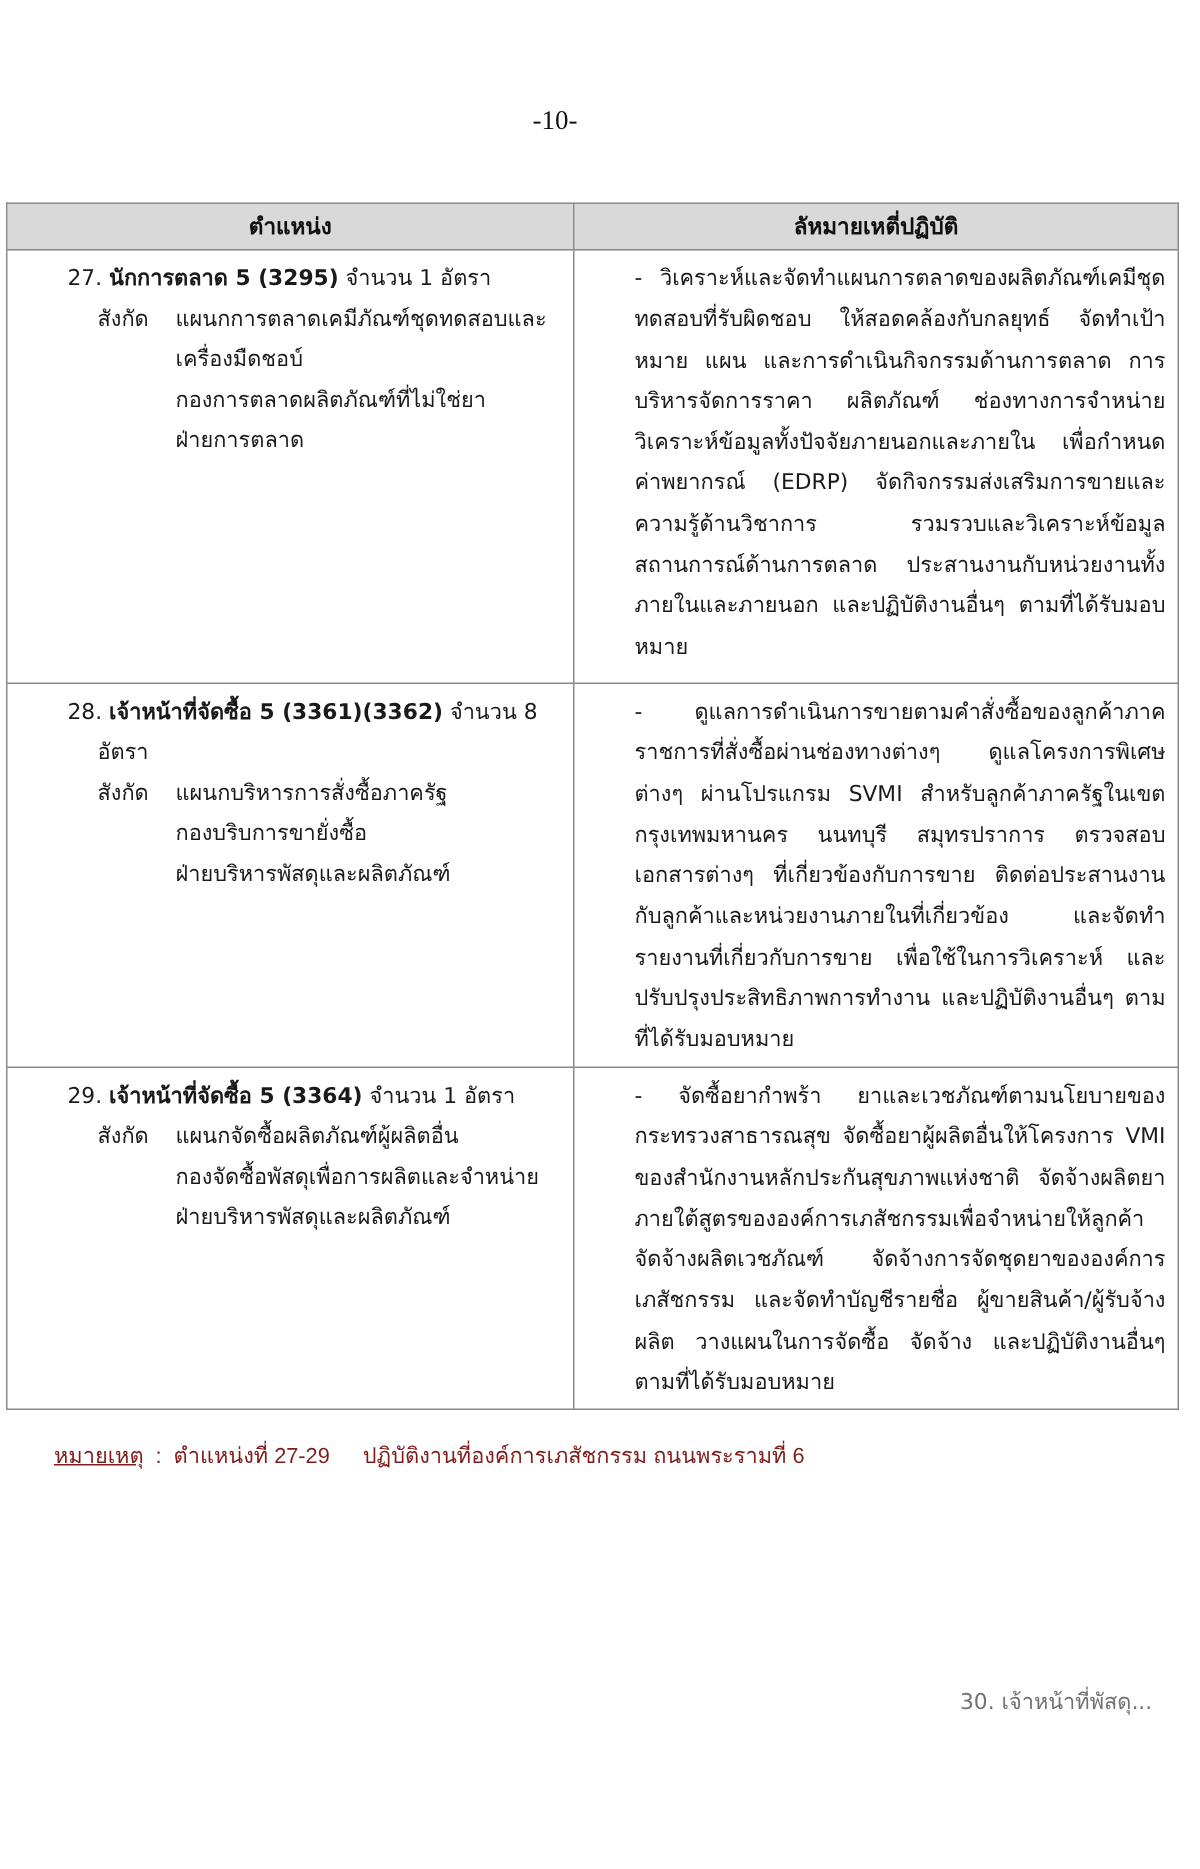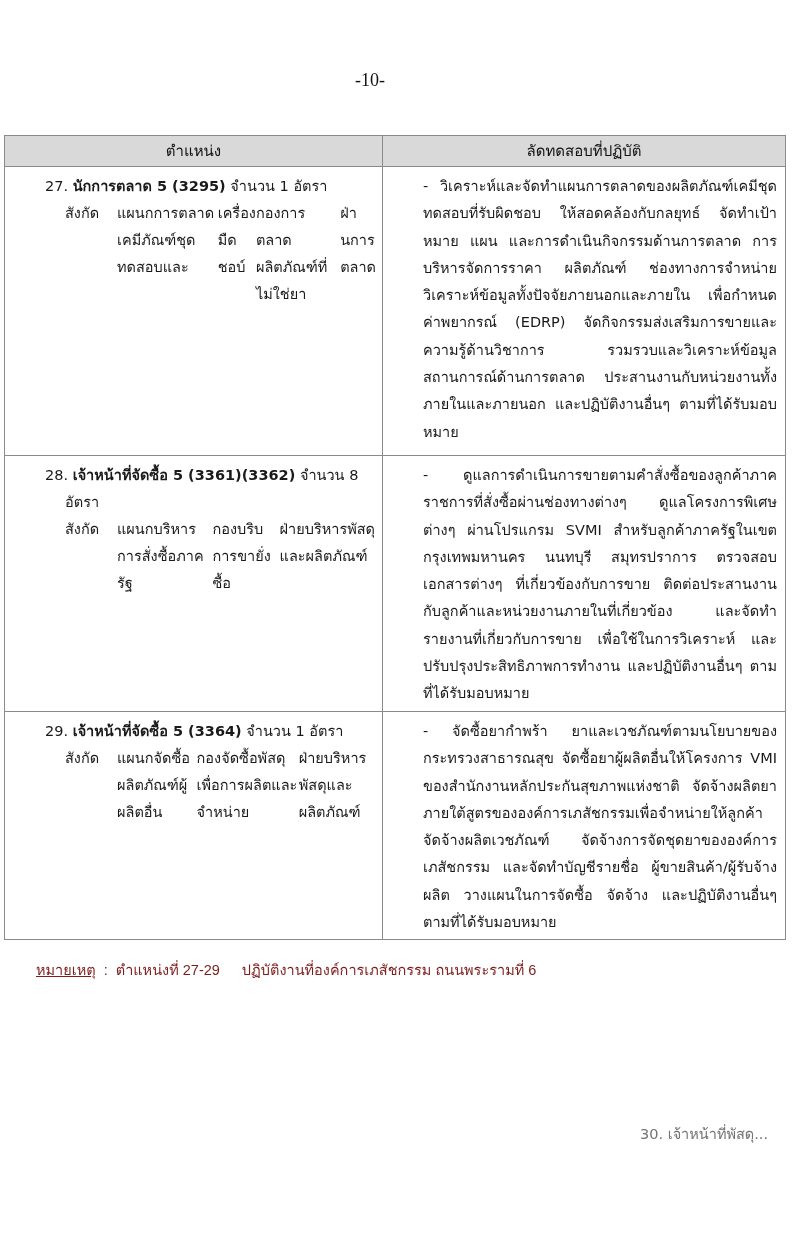--- a/index.html
+++ b/index.html
@@ -36,21 +36,21 @@
     .job-table th,
     .job-table td {
       border: 1.5px solid #8a8a8a;
       vertical-align: top;
       padding-left: 40px;
     }
     .job-table th {
       background: #d9d9d9;
       height: 30px;
       font-family: "Liberation Sans", sans-serif;
-      font-weight: normal;
+      font-weight: bold;
       font-size: 15px;
       text-align: center;
       vertical-align: middle;
       padding: 0;
       color: #111;
     }
     .col-position { width: 378px; }
     .col-duties { width: 403px; }
 
     .cell-position {
@@ -70,21 +70,21 @@
     .affil-line {
       display: flex;
       padding-left: 20px;
     }
     .affil-label {
       width: 48px;
       flex: 0 0 48px;
     }
     .affil-units {
       display: flex;
-      flex-direction: row;
+      flex-direction: column;
       padding-left: 4px;
     }
     .affil-units span { display: block; }
 
     .cell-duties {
       padding: 6px 8px 2px 8px;
       font-size: 14.5px;
       line-height: 27.3px;
       text-align: justify;
       text-justify: inter-character;
@@ -122,39 +122,39 @@
 <div class="page-number">-10-</div>
 
 <table class="job-table">
   <colgroup>
     <col class="col-position">
     <col class="col-duties">
   </colgroup>
   <thead>
     <tr>
       <th>ตำแหน่ง</th>
-      <th>ลัดทดสอบที่ปฏิบัติ</th>
+      <th>ลัหมายเหตี่ปฏิบัติ</th>
     </tr>
   </thead>
   <tbody>
 
     <tr class="row-27">
       <td class="cell-position">
         <span class="pos-heading">
           <span class="pos-num">27.</span>
           <span class="pos-title">นักการตลาด 5 (3295)</span>
           <span class="pos-count">จำนวน 1 อัตรา</span>
         </span>
         <div class="affil-line">
           <span class="affil-label">สังกัด</span>
           <div class="affil-units">
             <span>แผนกการตลาดเคมีภัณฑ์ชุดทดสอบและ</span>
             <span>เครื่องมืดชอบ์</span>
             <span>กองการตลาดผลิตภัณฑ์ที่ไม่ใช่ยา</span>
-            <span>ฝ่านการตลาด</span>
+            <span>ฝ่ายการตลาด</span>
           </div>
         </div>
       </td>
       <td class="cell-duties">- วิเคราะห์และจัดทำแผนการตลาดของผลิตภัณฑ์เคมีชุดทดสอบที่รับผิดชอบ ให้สอดคล้องกับกลยุทธ์ จัดทำเป้าหมาย แผน และการดำเนินกิจกรรมด้านการตลาด การบริหารจัดการราคา ผลิตภัณฑ์ ช่องทางการจำหน่าย วิเคราะห์ข้อมูลทั้งปัจจัยภายนอกและภายใน เพื่อกำหนดค่าพยากรณ์ (EDRP) จัดกิจกรรมส่งเสริมการขายและความรู้ด้านวิชาการ รวมรวบและวิเคราะห์ข้อมูลสถานการณ์ด้านการตลาด ประสานงานกับหน่วยงานทั้งภายในและภายนอก และปฏิบัติงานอื่นๆ ตามที่ได้รับมอบหมาย</td>
     </tr>
 
     <tr class="row-28">
       <td class="cell-position">
         <span class="pos-heading">
           <span class="pos-num">28.</span>

